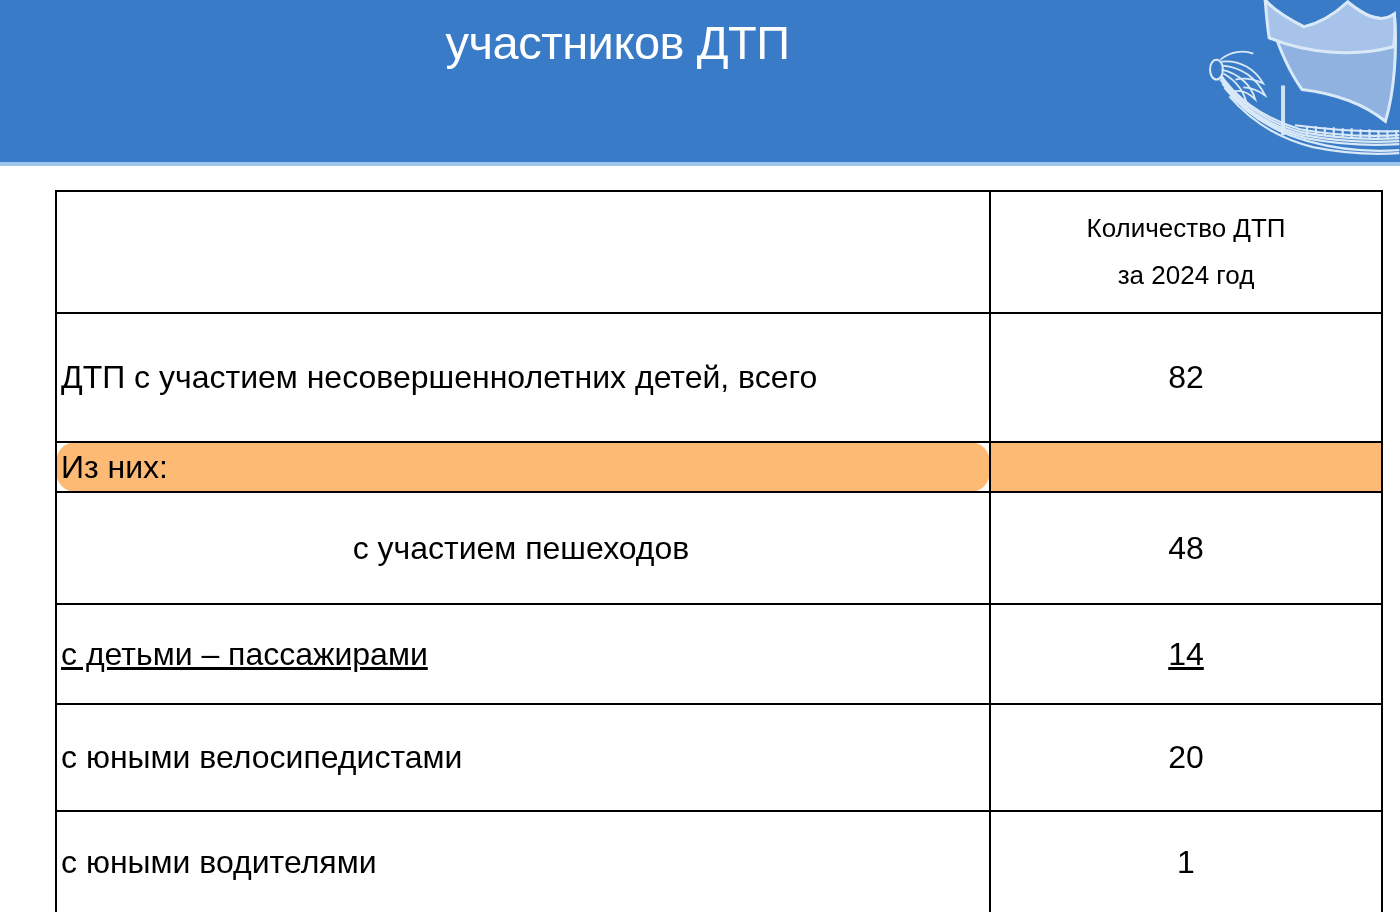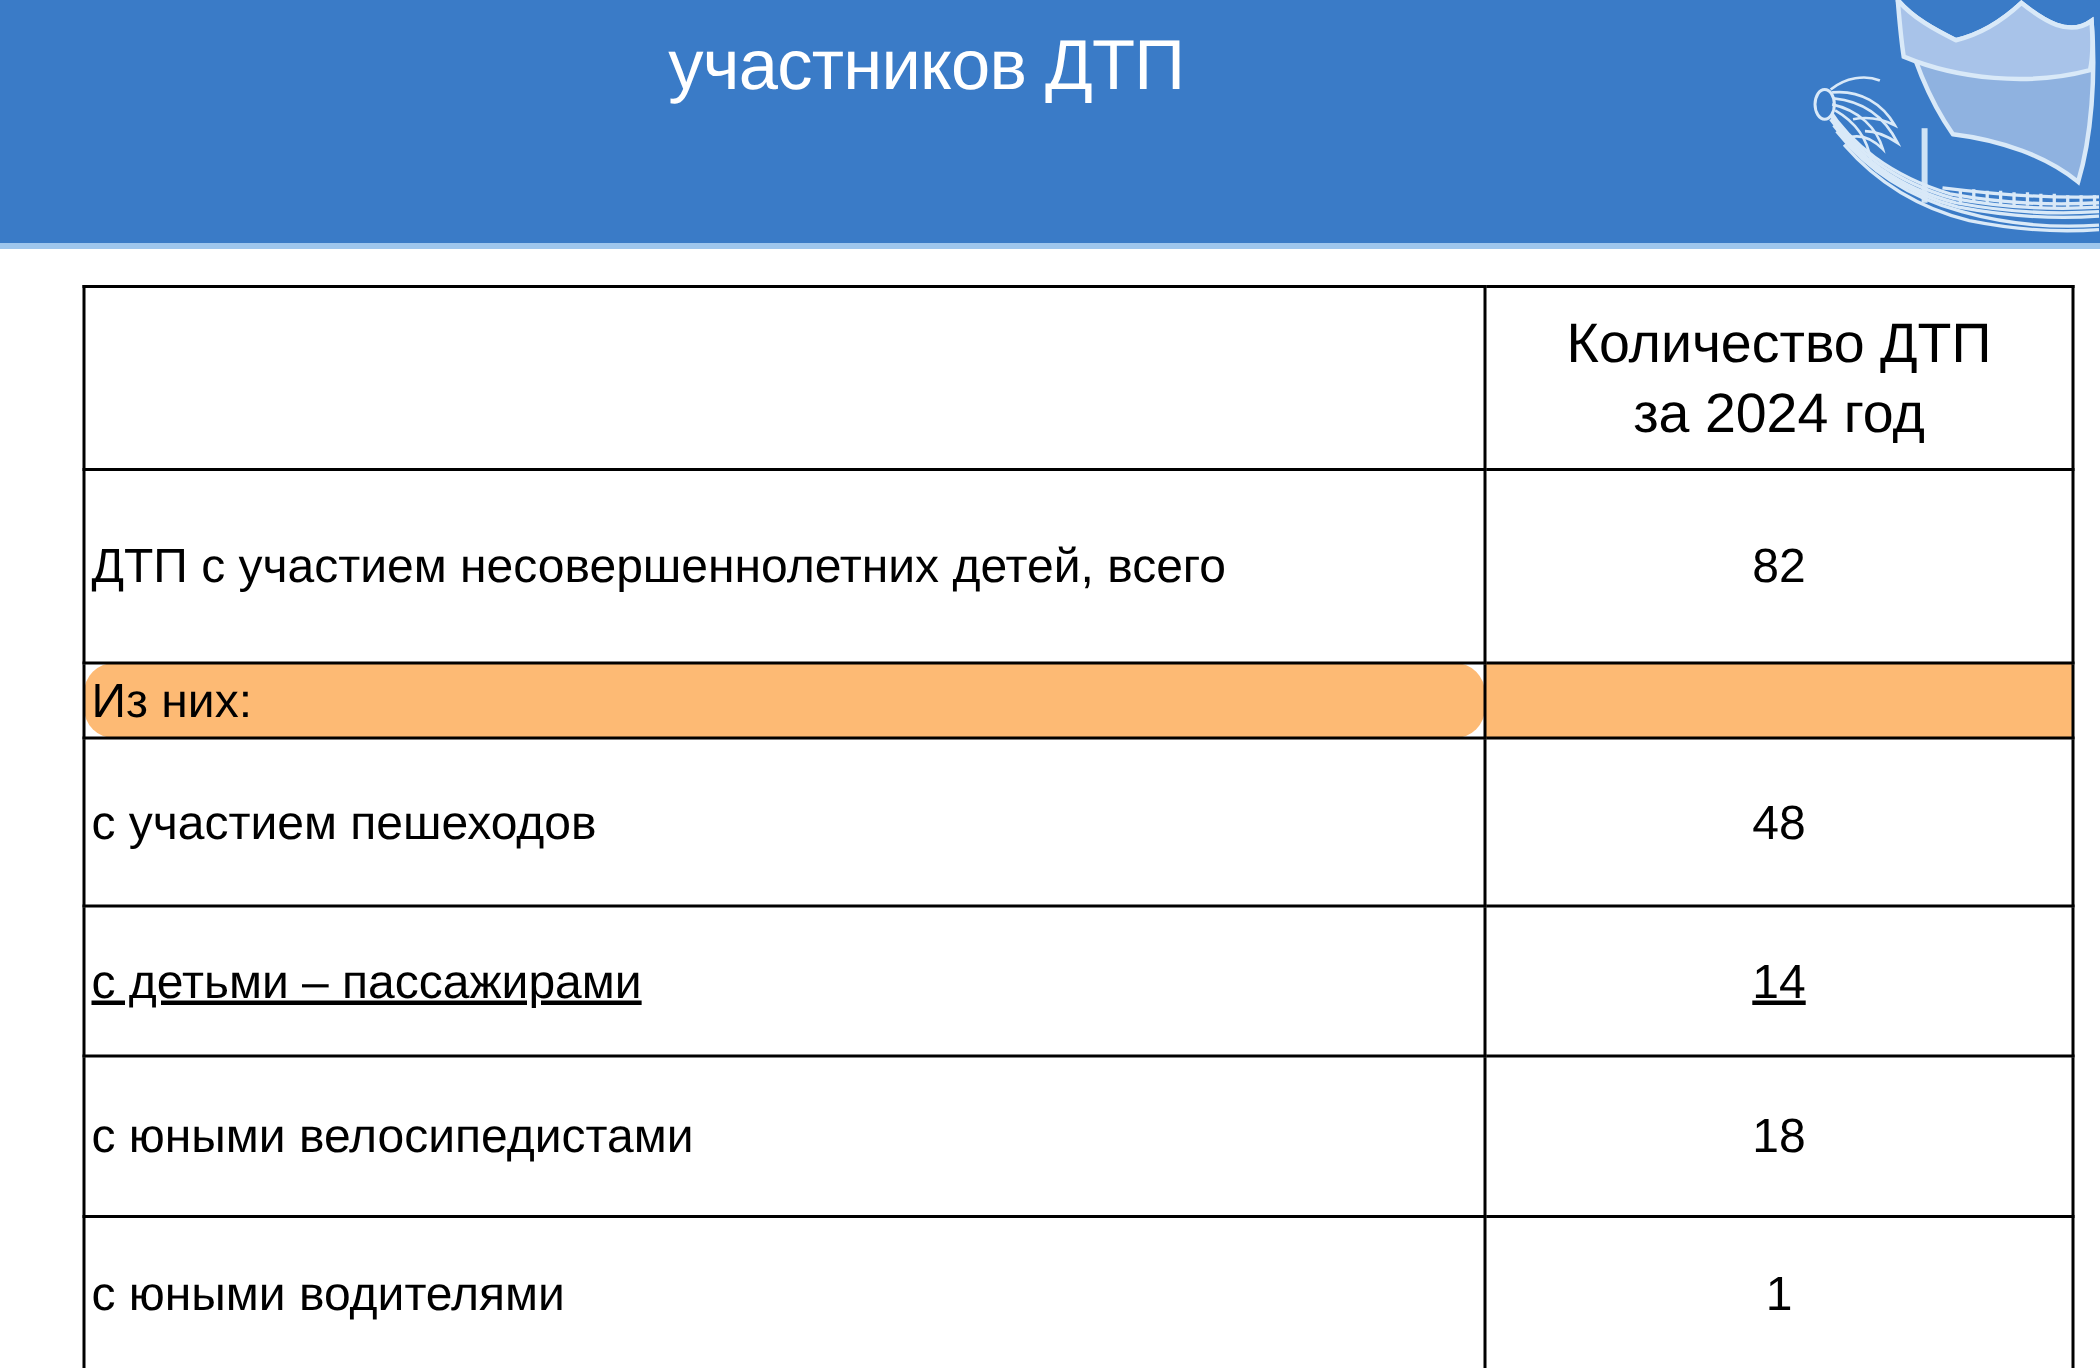--- a/index.html
+++ b/index.html
@@ -28,24 +28,24 @@
     position:absolute;left:55px;top:190px;width:1326px;
     border-collapse:collapse;table-layout:fixed;
   }
   table.data-table td{
     border:2px solid #000;vertical-align:middle;
     font-size:32px;
   }
   td.label-cell{text-align:left;padding:2px 8px 2px 4px;border-radius:20px;}
   td.value-cell{text-align:center;padding:2px;}
   tr.header-row td{height:116px;}
-  tr.header-row .value-cell{font-size:37px;line-height:47px;}
+  tr.header-row .value-cell{font-size:26px;line-height:47px;}
   tr.row-1 td{height:123px;}
   tr.row-2 td{height:44px;background:#fdba74;}
-  tr.row-3 td{height:106px;}
+  tr.row-3 td{height:106px;text-align:center;}
   tr.row-4 td{height:94px;text-decoration:underline;}
   tr.row-5 td{height:101px;}
   tr.row-6 td{height:96px;}
 </style>
 </head>
 <body>
 
 <div>
 
   <header class="banner">
@@ -112,21 +112,21 @@
       <tr class="row-3">
         <td class="label-cell">с участием пешеходов</td>
         <td class="value-cell">48</td>
       </tr>
       <tr class="row-4">
         <td class="label-cell">с детьми – пассажирами</td>
         <td class="value-cell">14</td>
       </tr>
       <tr class="row-5">
         <td class="label-cell">с юными велосипедистами</td>
-        <td class="value-cell">18</td>
+        <td class="value-cell">20</td>
       </tr>
       <tr class="row-6">
         <td class="label-cell">с юными водителями</td>
         <td class="value-cell">1</td>
       </tr>
     </tbody>
   </table>
 
 </div>
 

